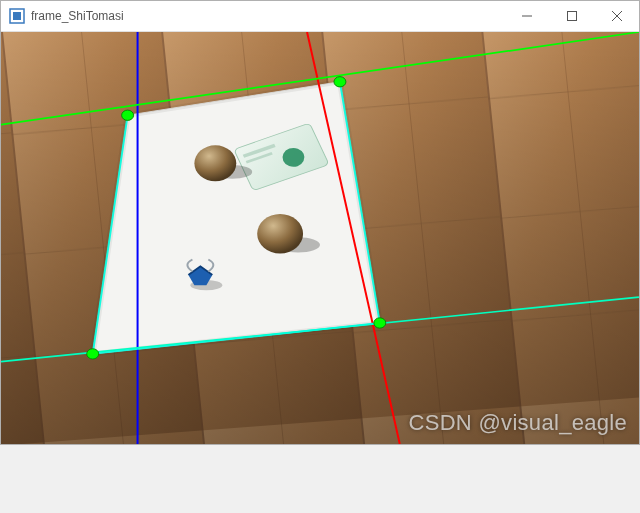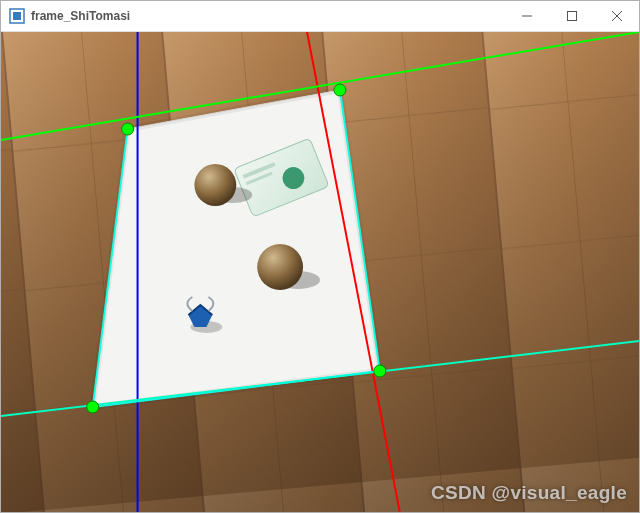--- a/index.html
+++ b/index.html
@@ -1,26 +1,26 @@
 <!DOCTYPE html>
 <html><head>
 <meta charset="utf-8">
 <style>
   * { margin: 0; padding: 0; box-sizing: border-box; }
   html, body { width: 640px; height: 513px; font-family: "Segoe UI", Tahoma, sans-serif; background: #f0f0f0; overflow: hidden; }
-  .window { width: 640px; height: 513px; background: #fff; border: 1px solid #b0b0b0; display: flex; flex-direction: column; font-weight: bold; }
+  .window { width: 640px; height: 445px; background: #fff; border: 1px solid #b0b0b0; display: flex; flex-direction: column; }
   .titlebar { height: 31px; background: #fff; display: flex; align-items: center; padding-left: 8px; border-bottom: 1px solid #e0e0e0; }
   .app-icon { width: 16px; height: 16px; margin-right: 6px; display: flex; align-items: center; justify-content: center; }
   .title-text { font-size: 12px; color: #555; flex: 1; }
   .win-controls { display: flex; height: 100%; }
   .win-btn { width: 45px; height: 100%; display: flex; align-items: center; justify-content: center; color: #555; }
   .win-btn svg { width: 10px; height: 10px; }
   .content { flex: 1; position: relative; overflow: hidden; }
   .canvas-svg { position: absolute; inset: 0; width: 100%; height: 100%; display: block; }
-  .watermark { position: absolute; right: 12px; bottom: 8px; color: rgba(230,230,230,0.75); font-size: 19px; letter-spacing: .3px; text-shadow: 0 0 4px rgba(0,0,0,.5); pointer-events: none; }
+  .watermark { position: absolute; right: 12px; bottom: 8px; color: rgba(230,230,230,0.75); font-size: 22px; letter-spacing: .3px; text-shadow: 0 0 4px rgba(0,0,0,.5); pointer-events: none; }
 </style>
 </head>
 <body>
 
 <div class="window">
   <div class="titlebar">
     <span class="app-icon">
       <svg viewBox="0 0 16 16">
           <rect x="1" y="1" width="14" height="14" fill="none" stroke="#3a7abf" stroke-width="1.5"></rect>
           <rect x="4" y="4" width="8" height="8" fill="#3a7abf"></rect>

